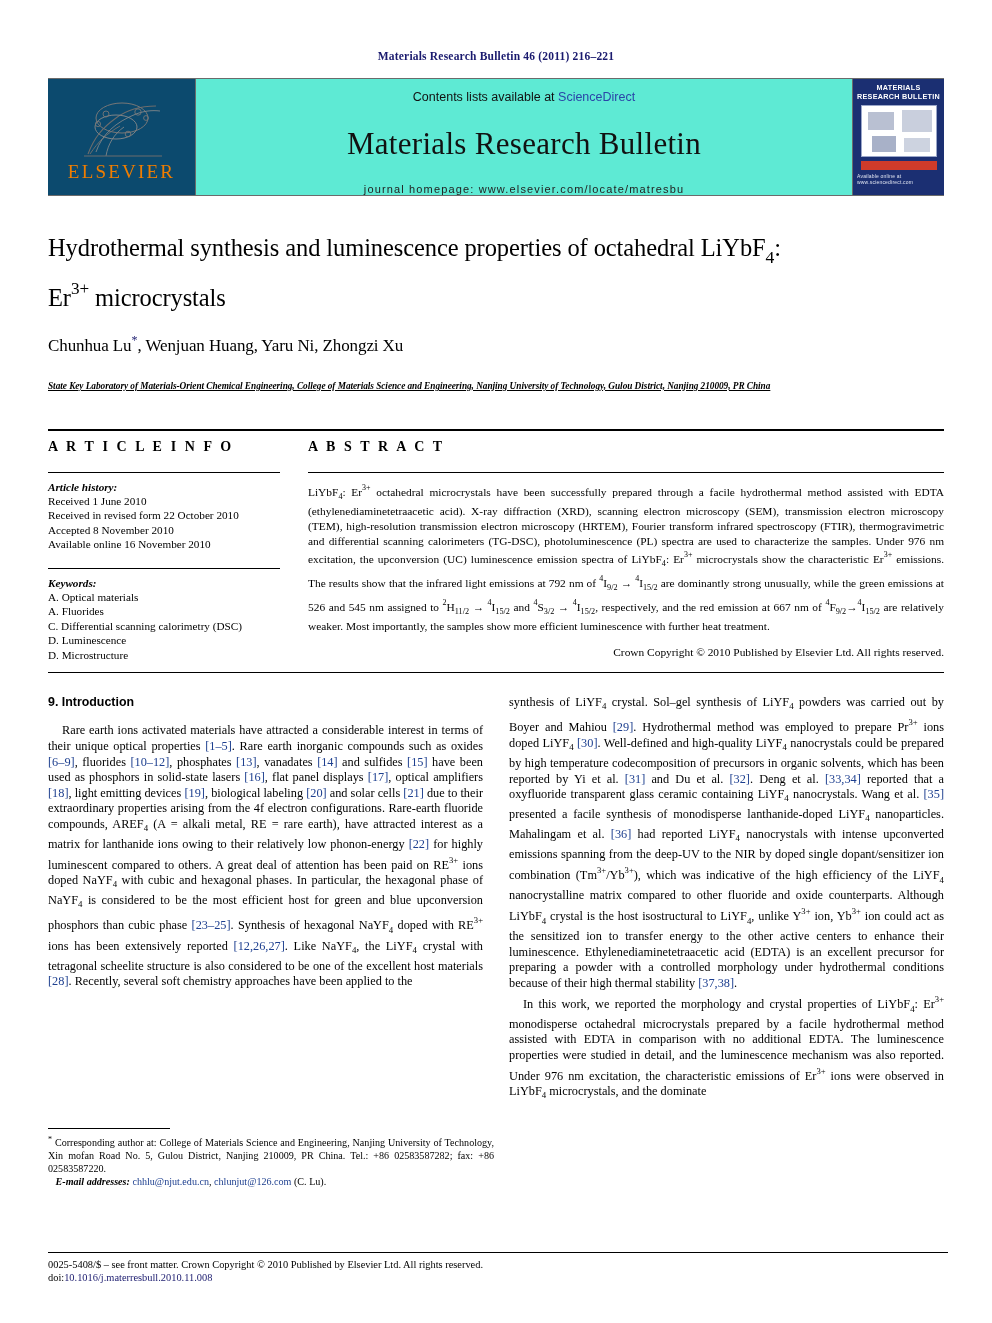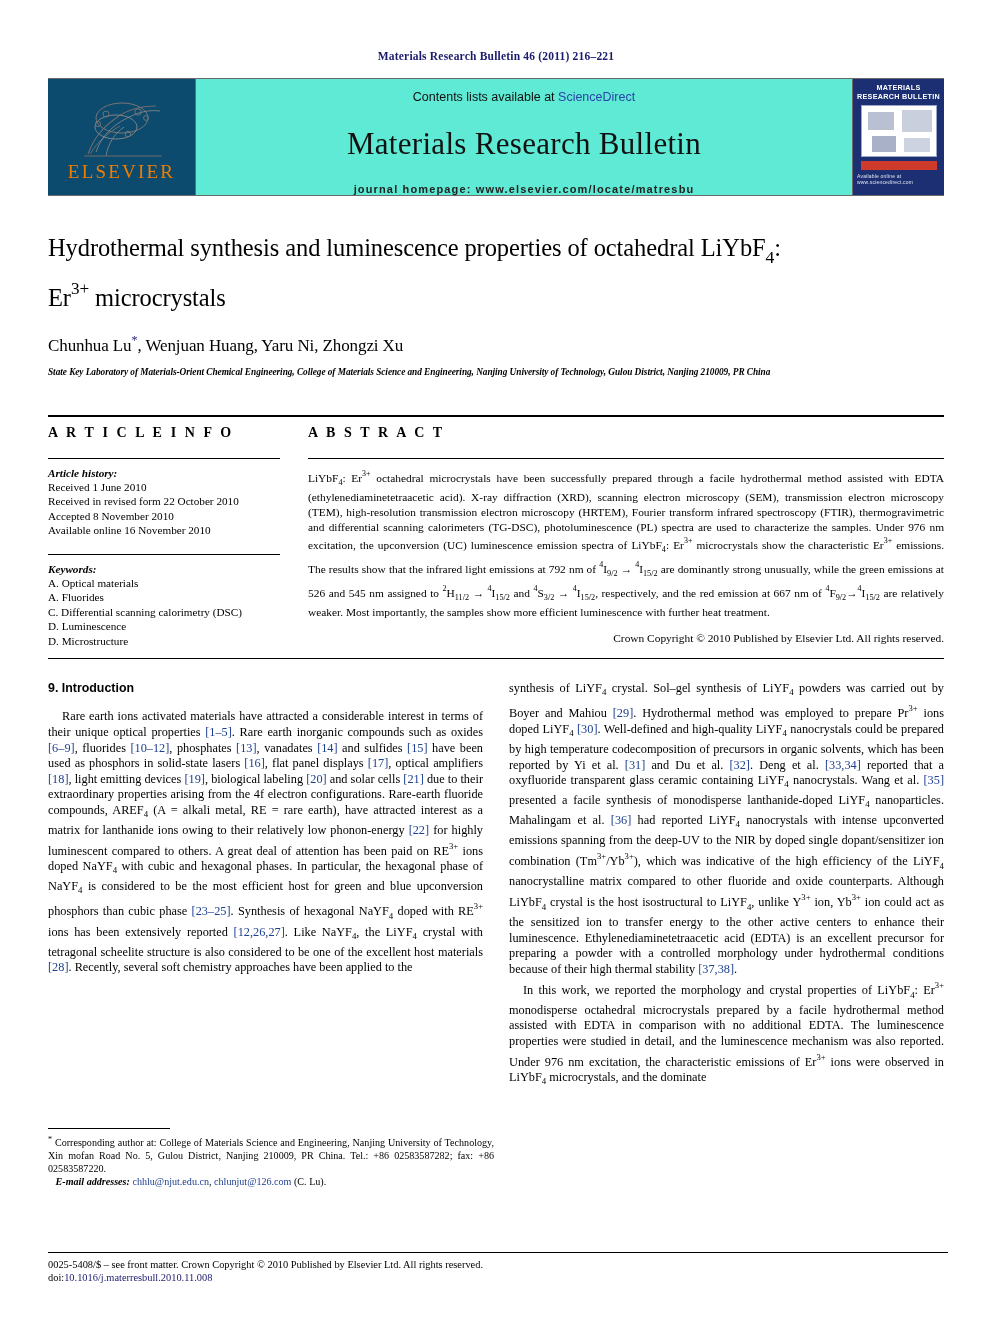--- a/index.html
+++ b/index.html
@@ -73,21 +73,20 @@
     font-family:"Liberation Serif", serif;
     font-size:31px;
     color:#111;
     letter-spacing:.3px;
   }
   .homepage {
     font-family:"Liberation Sans", sans-serif;
     font-size:11px;
     letter-spacing:1.15px;
     color:#222;
-    font-weight:bold;
   }
   .mast-right {
     width:92px;
     border-left:1px solid #6b6b6b;
     background:#1b2f72;
     display:flex;
     flex-direction:column;
     align-items:center;
     padding:5px 4px;
   }
@@ -138,22 +137,23 @@
     margin-top:20px;
     letter-spacing:-.1px;
   }
   .authors .star { color:#1a1a6e; font-size:12px; vertical-align:super; }
   .affil {
     font-family:"Liberation Serif", serif;
     font-style:italic;
     font-weight:bold;
     font-size:9.3px;
     line-height:13px;
-    margin-top:10px;
+    margin-top:24px;
     letter-spacing:-.05px;
+    text-decoration:underline;
   }
 
   
   .infoabs {
     margin:36px 48px 0 48px;
     display:flex;
     gap:28px;
     border-top:1px solid #000;
     padding-top:0;
     position:relative;

